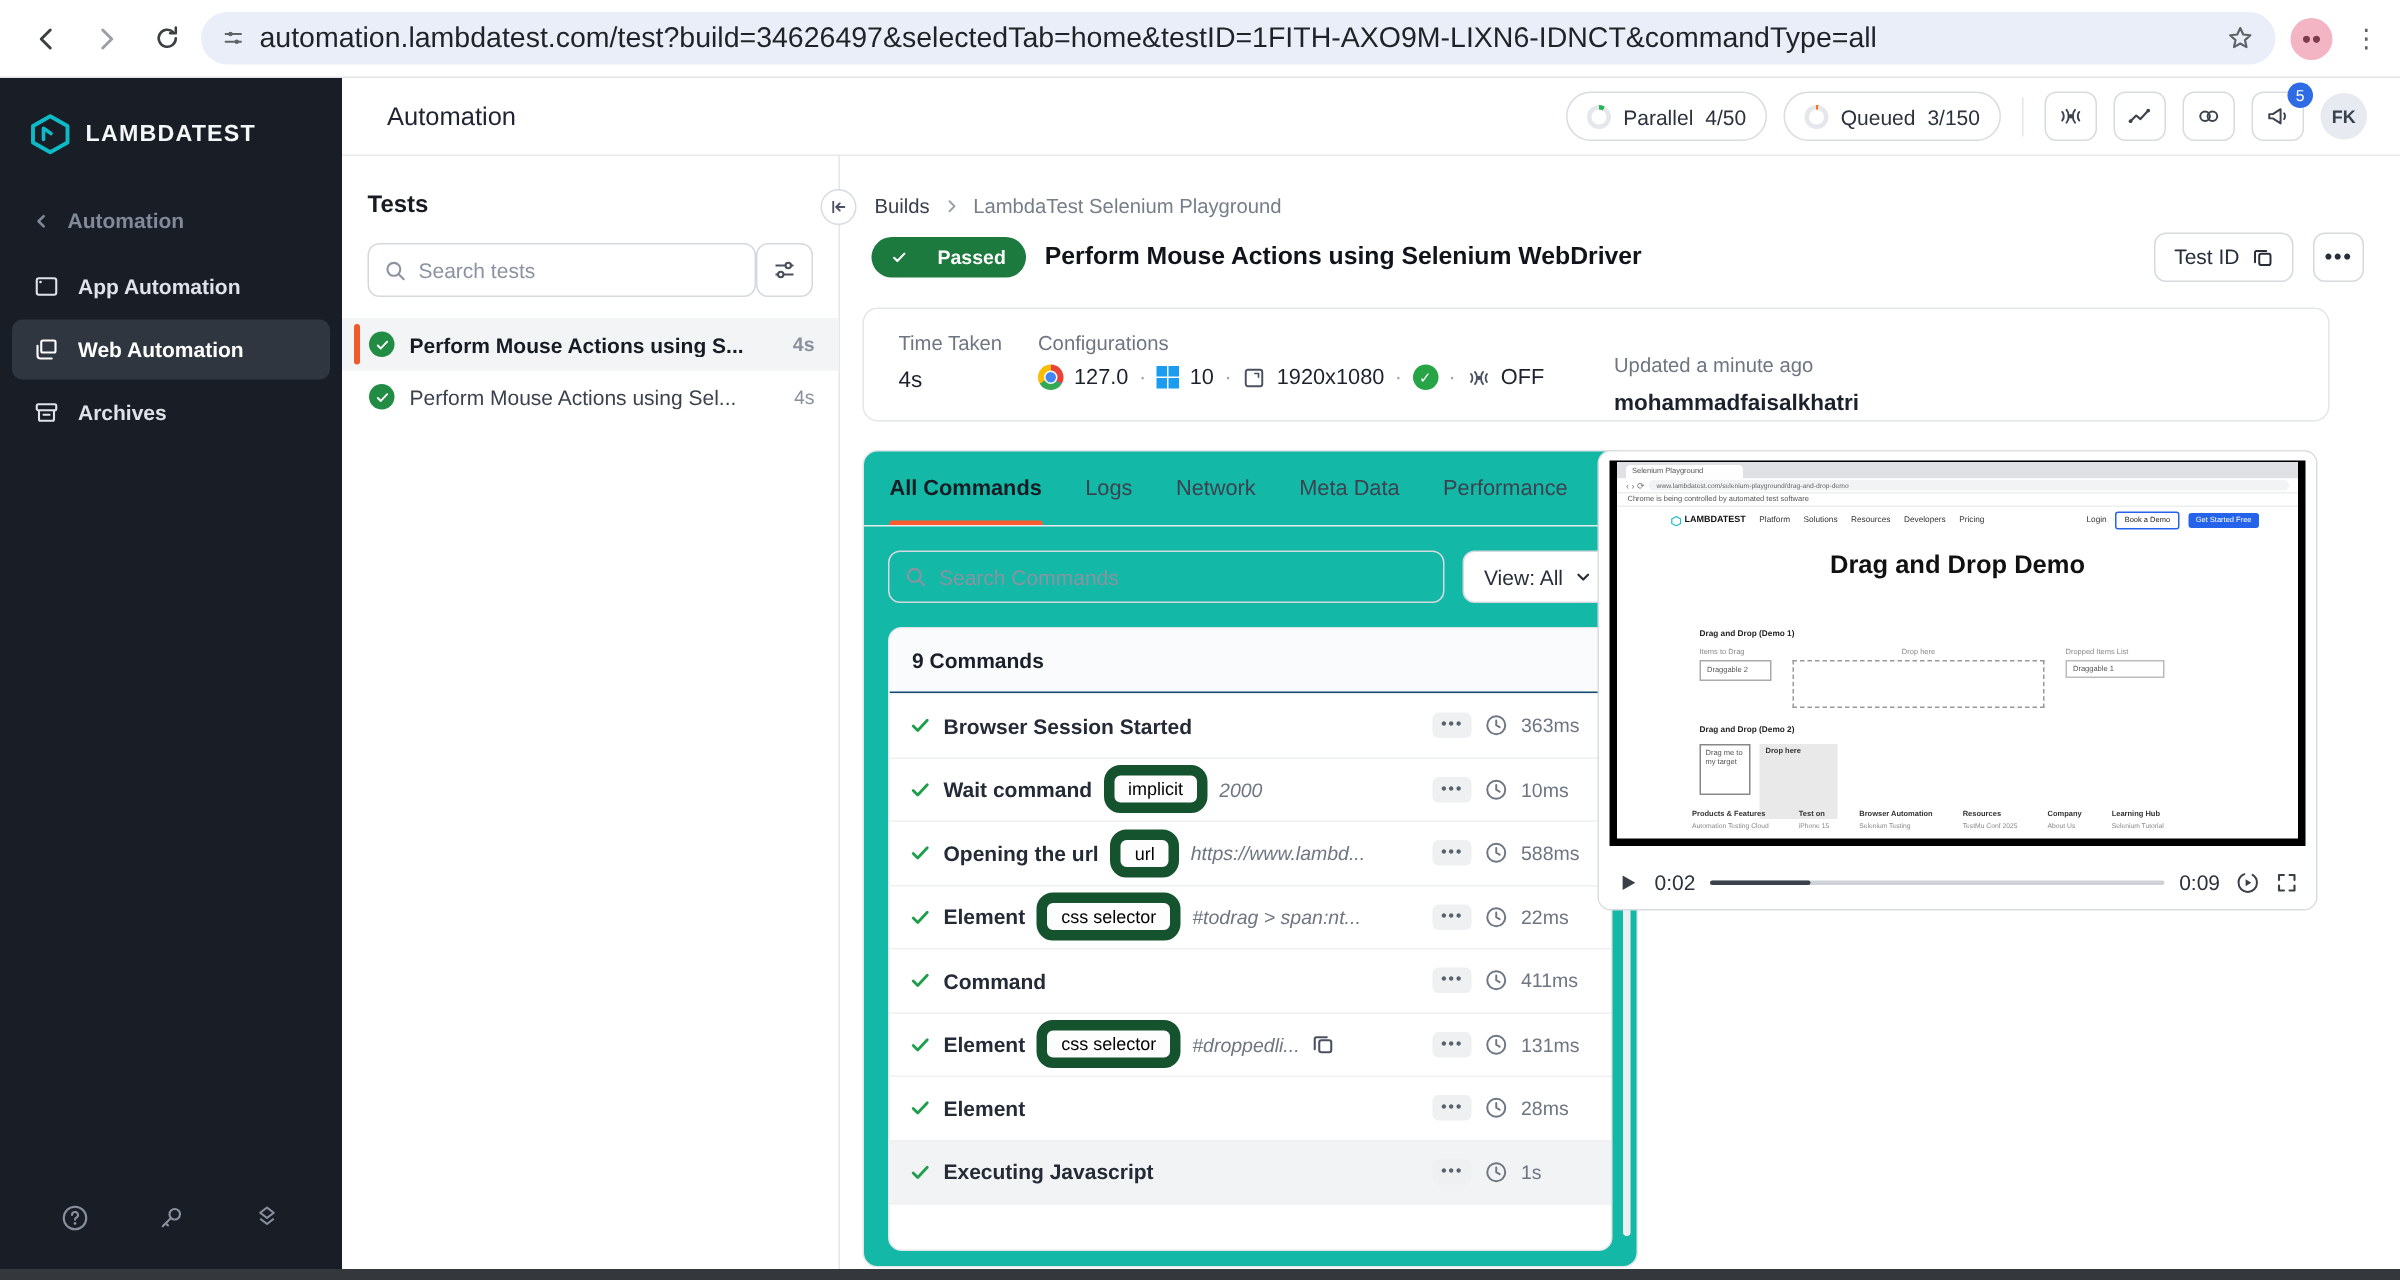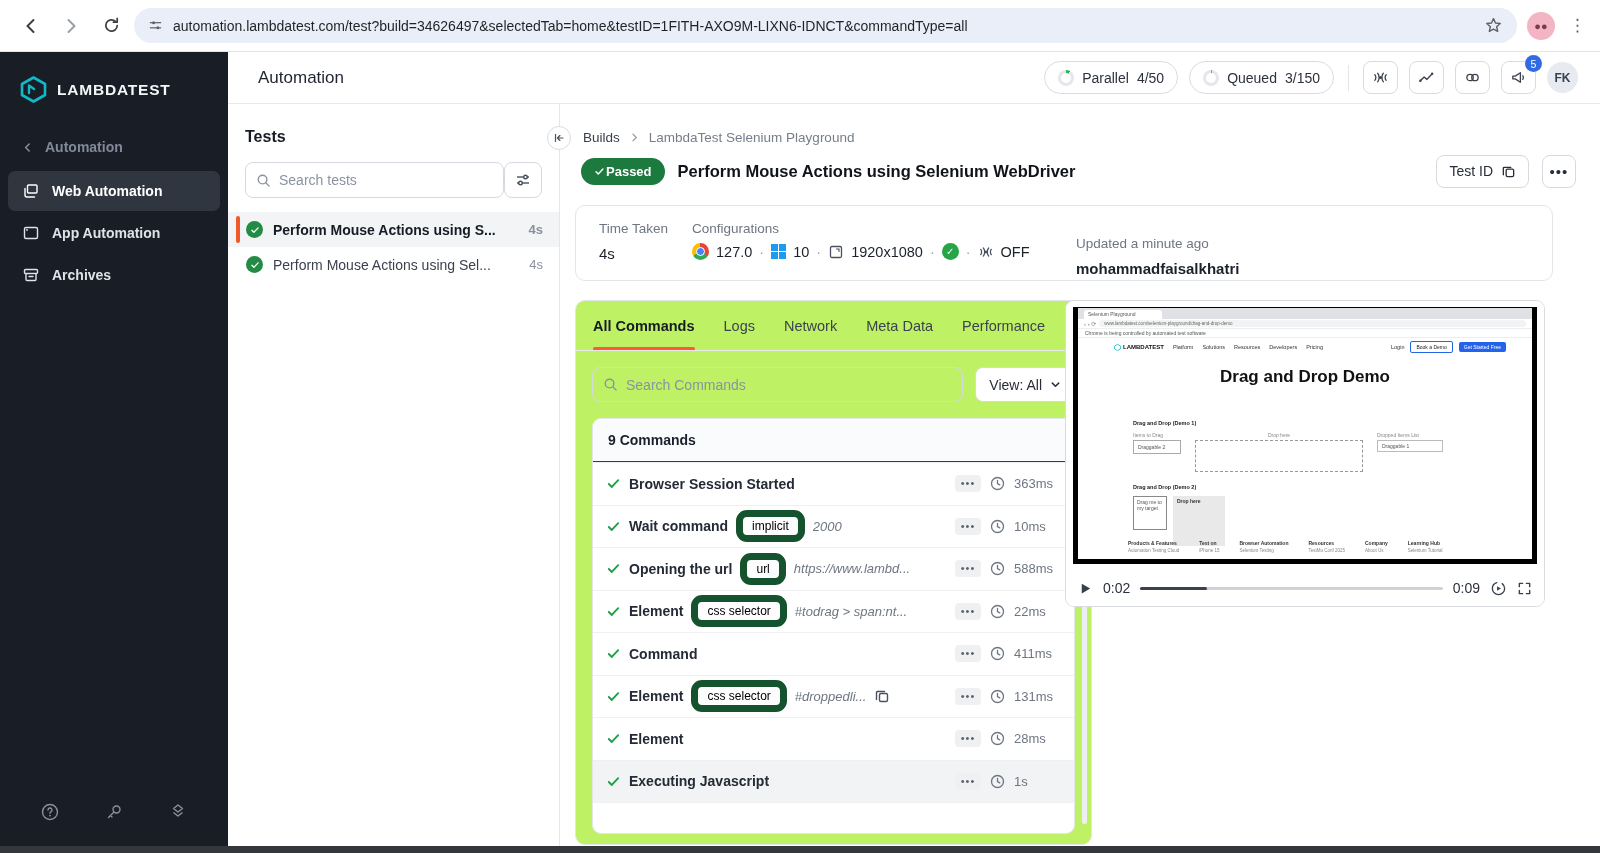--- a/index.html
+++ b/index.html
@@ -4,21 +4,21 @@
 <style>
   * { margin:0; padding:0; box-sizing:border-box; }
   html,body { width:1600px; height:853px; font-family:"Liberation Sans", sans-serif; background:#fff; overflow:hidden; }
   .stage { position:relative; width:1600px; height:853px; background:#fff; overflow:hidden; }
 
   
   .chrome { position:absolute; top:0; left:0; right:0; height:52px; background:#fff; border-bottom:1px solid #e1e4e8; display:flex; align-items:center; padding:0 14px; gap:6px; }
   .nav-ic { width:34px; height:34px; display:grid; place-items:center; color:#3c4043; border-radius:50%; cursor:pointer; }
   .nav-ic.dim { color:#9aa0a6; }
   .url-pill { flex:1; height:35px; background:#e9eef8; border-radius:18px; display:flex; align-items:center; padding:0 14px; gap:10px; }
-  .url-text { font-size:14px; color:#1f2328; white-space:nowrap; overflow:hidden; flex:1; }
+  .url-text { font-size:19px; color:#1f2328; white-space:nowrap; overflow:hidden; flex:1; }
   .chrome-right { display:flex; align-items:center; gap:14px; padding-left:4px; }
   .avatar-pink { width:28px; height:28px; border-radius:50%; background:#f3b5c4; display:grid; place-items:center; font-size:11px; color:#7c3a4e; }
   .dots-v { color:#5f6368; font-size:17px; letter-spacing:0; }
 
   
   .shell { position:absolute; top:52px; left:0; right:0; bottom:7px; display:flex; }
   .bottom-strip { position:absolute; left:0; right:0; bottom:0; height:7px; background:#34383d; }
 
   
   .sidebar { width:228px; background:#191e26; color:#e5e7eb; position:relative; flex-shrink:0; }
@@ -65,42 +65,42 @@
   .check-circle { width:17px; height:17px; border-radius:50%; background:#238c44; display:grid; place-items:center; flex-shrink:0; }
   .collapse-btn { position:absolute; top:22px; right:-12px; width:24px; height:24px; border-radius:50%; background:#fff; border:1px solid #d8dce1; display:grid; place-items:center; color:#4a5160; z-index:5; cursor:pointer; }
 
   
   .detail { flex:1; position:relative; min-width:0; background:#fff; }
   .breadcrumb { position:absolute; top:26px; left:23px; display:flex; align-items:center; gap:9px; font-size:13.5px; }
   .crumb-a { color:#39404c; cursor:pointer; }
   .crumb-sep { color:#9aa1ab; font-size:12px; }
   .crumb-b { color:#767e8a; }
   .title-row { position:absolute; top:49px; left:21px; right:24px; height:36px; display:flex; align-items:center; gap:13px; }
-  .passed-badge { height:27px; border-radius:14px; background:#1d7a3e; color:#fff; font-size:13px; font-weight:bold; display:flex; align-items:center; gap:1px; padding:0 13px; }
+  .passed-badge { height:27px; border-radius:14px; background:#1d7a3e; color:#fff; font-size:13px; font-weight:bold; display:flex; align-items:center; gap:20px; padding:0 13px; }
   .test-title { font-size:16.5px; font-weight:bold; color:#10141a; flex:1; white-space:nowrap; overflow:hidden; }
   .testid-btn { height:33px; border:1px solid #d6dade; border-radius:8px; background:#fff; display:flex; align-items:center; gap:8px; padding:0 12px; font-size:14px; color:#272e39; cursor:pointer; }
   .more-btn { width:34px; height:33px; border:1px solid #d6dade; border-radius:8px; background:#fff; display:grid; place-items:center; font-size:15px; color:#272e39; letter-spacing:1px; cursor:pointer; }
 
   .info-card { position:absolute; top:101px; left:15px; width:978px; height:76px; border:1px solid #e3e6e9; border-radius:10px; background:#fff; }
   .info-label { font-size:13.5px; color:#6e7682; }
   .info-col1 { position:absolute; left:23px; top:15px; }
   .info-col2 { position:absolute; left:116px; top:15px; }
   .info-col3 { position:absolute; left:500px; top:30px; }
   .info-val { margin-top:9px; font-size:15px; color:#1c222c; }
   .config-row { margin-top:7px; display:flex; align-items:center; gap:7px; font-size:14.5px; color:#1c222c; }
   .cfg-dot { color:#9ca3ad; }
   .cfg-bold { font-weight:normal; }
   .chrome-logo { width:17px; height:17px; border-radius:50%; background:conic-gradient(#ea4335 0 120deg, #4285f4 120deg 123deg, #34a853 123deg 240deg, #fbbc05 240deg 360deg); position:relative; }
   .chrome-logo::after { content:""; position:absolute; inset:4px; background:#4285f4; border:1.5px solid #fff; border-radius:50%; }
   .win-logo { width:15px; height:15px; display:grid; grid-template-columns:1fr 1fr; grid-template-rows:1fr 1fr; gap:1.5px; }
   .win-logo span { background:#1b9cf0; }
   .sel-ic { width:17px; height:17px; border-radius:50%; background:#27a546; color:#fff; font-size:10px; display:grid; place-items:center; }
 
   
-  .cmd-card { position:absolute; left:15px; top:196px; width:517px; height:545px; border:1px solid #e3e6e9; border-radius:10px; background:#bef264; overflow:hidden; }
+  .cmd-card { position:absolute; left:15px; top:196px; width:517px; height:545px; border:1px solid #e3e6e9; border-radius:10px; background:#14b8a6; overflow:hidden; }
   .tabbar { height:50px; border-bottom:1px solid #e8eaed; display:flex; align-items:center; gap:29px; padding:0 17px; white-space:nowrap; overflow:hidden; }
   .tab { font-size:14.5px; color:#3c4350; height:100%; display:flex; align-items:center; position:relative; cursor:pointer; flex-shrink:0; }
   .tab.active { font-weight:bold; color:#171c24; }
   .tab.active::after { content:""; position:absolute; left:0; right:0; bottom:0; height:3px; background:#ff5b2e; border-radius:2px 2px 0 0; }
   .cmd-search-row { display:flex; gap:12px; padding:16px;align-items:flex-end; }
   .view-btn { height:35px; border:1px solid #d5d9df; border-radius:8px; display:flex; align-items:center; gap:8px; padding:0 13px; font-size:14px; color:#272e39; cursor:pointer; flex-shrink:0; background:#fff; }
   .cmd-list { margin:0 16px; border:1px solid #e3e6e9; border-radius:9px; overflow:hidden; height:416px; background:#fff; }
   .cmd-list-header { height:43px; background:#fafbfc; border-bottom:1px solid #0c4a6e; display:flex; align-items:center; padding:0 15px; font-size:14px; font-weight:bold; color:#1a202b; }
   .cmd-row { height:42.5px; display:flex; align-items:center; gap:8px; padding:0 13px; border-top:1px solid #eef0f2; cursor:pointer; }
   .cmd-row:first-of-type { border-top:none; }
@@ -320,31 +320,31 @@
             <path d="M9 17V9.5l5 3.5" fill="none" stroke="#0ebac5" stroke-width="2.4" stroke-linecap="round" stroke-linejoin="round"></path>
           </svg>
         <span class="brand-name">LAMBDATEST</span>
       </div>
       <div class="side-section">
         <svg width="11" height="11">
             <use href="#i-chev-left"></use>
           </svg>
         <span>Automation</span>
       </div>
+      <div class="side-item">
+        <svg width="18" height="18">
+            <use href="#i-app-window"></use>
+          </svg>
+        <span>App Automation</span>
+      </div>
       <div class="side-item active">
         <svg width="18" height="18">
             <use href="#i-windows-stack"></use>
           </svg>
         <span>Web Automation</span>
-      </div>
-      <div class="side-item">
-        <svg width="18" height="18">
-            <use href="#i-app-window"></use>
-          </svg>
-        <span>App Automation</span>
       </div>
       <div class="side-item">
         <svg width="18" height="18">
             <use href="#i-archive"></use>
           </svg>
         <span>Archives</span>
       </div>
       <div class="side-footer">
         <span class="f-ic">
             <svg width="20" height="20">

